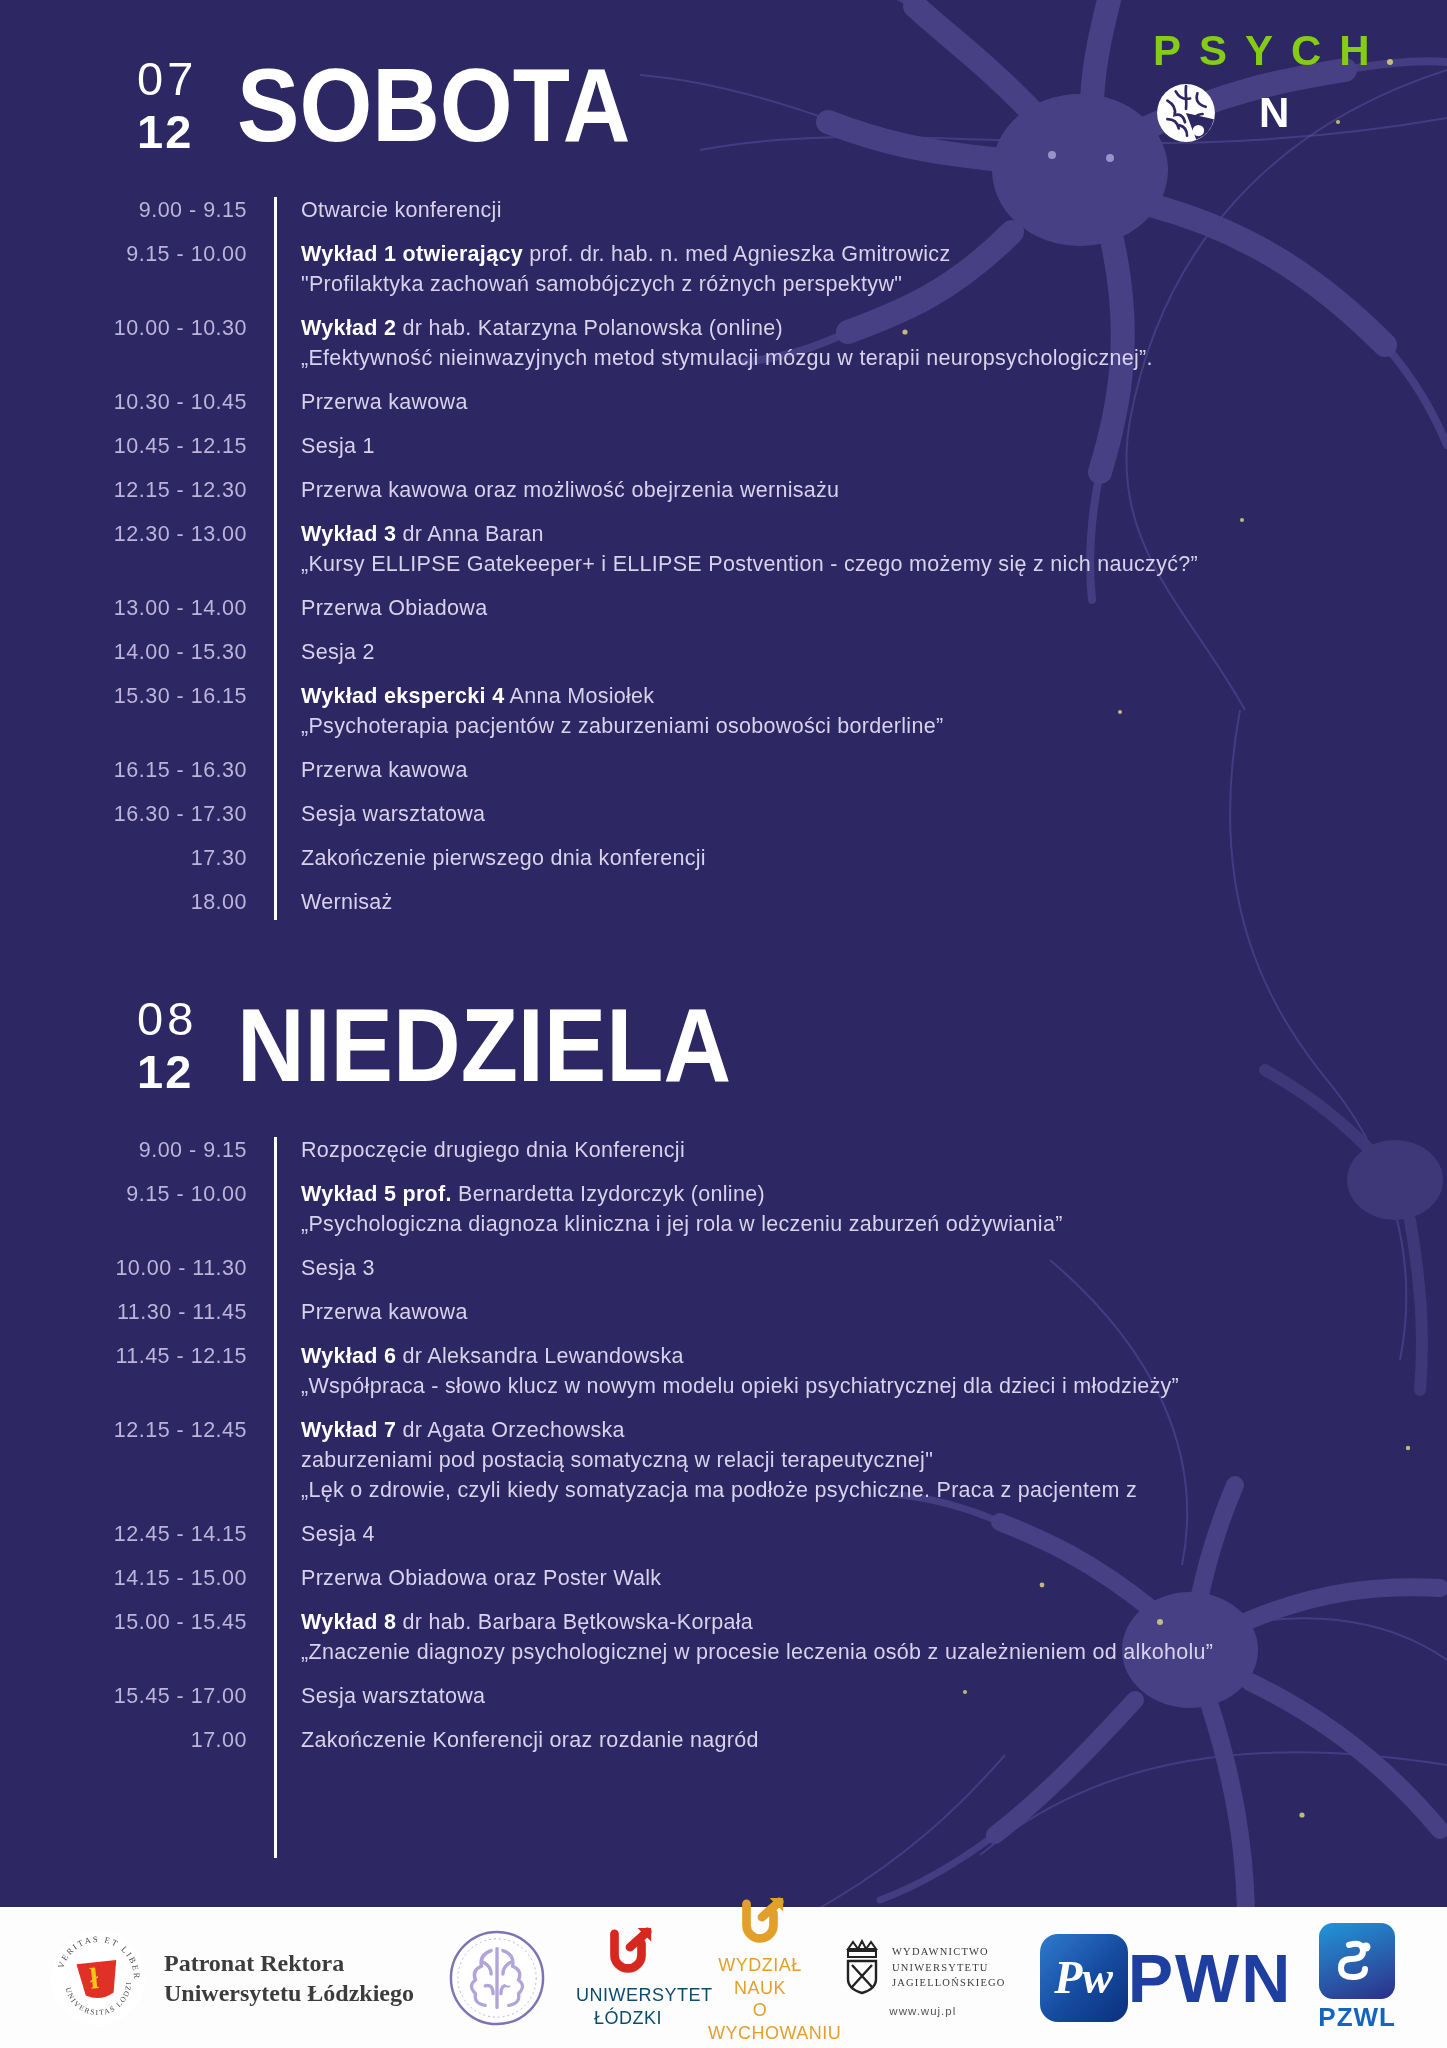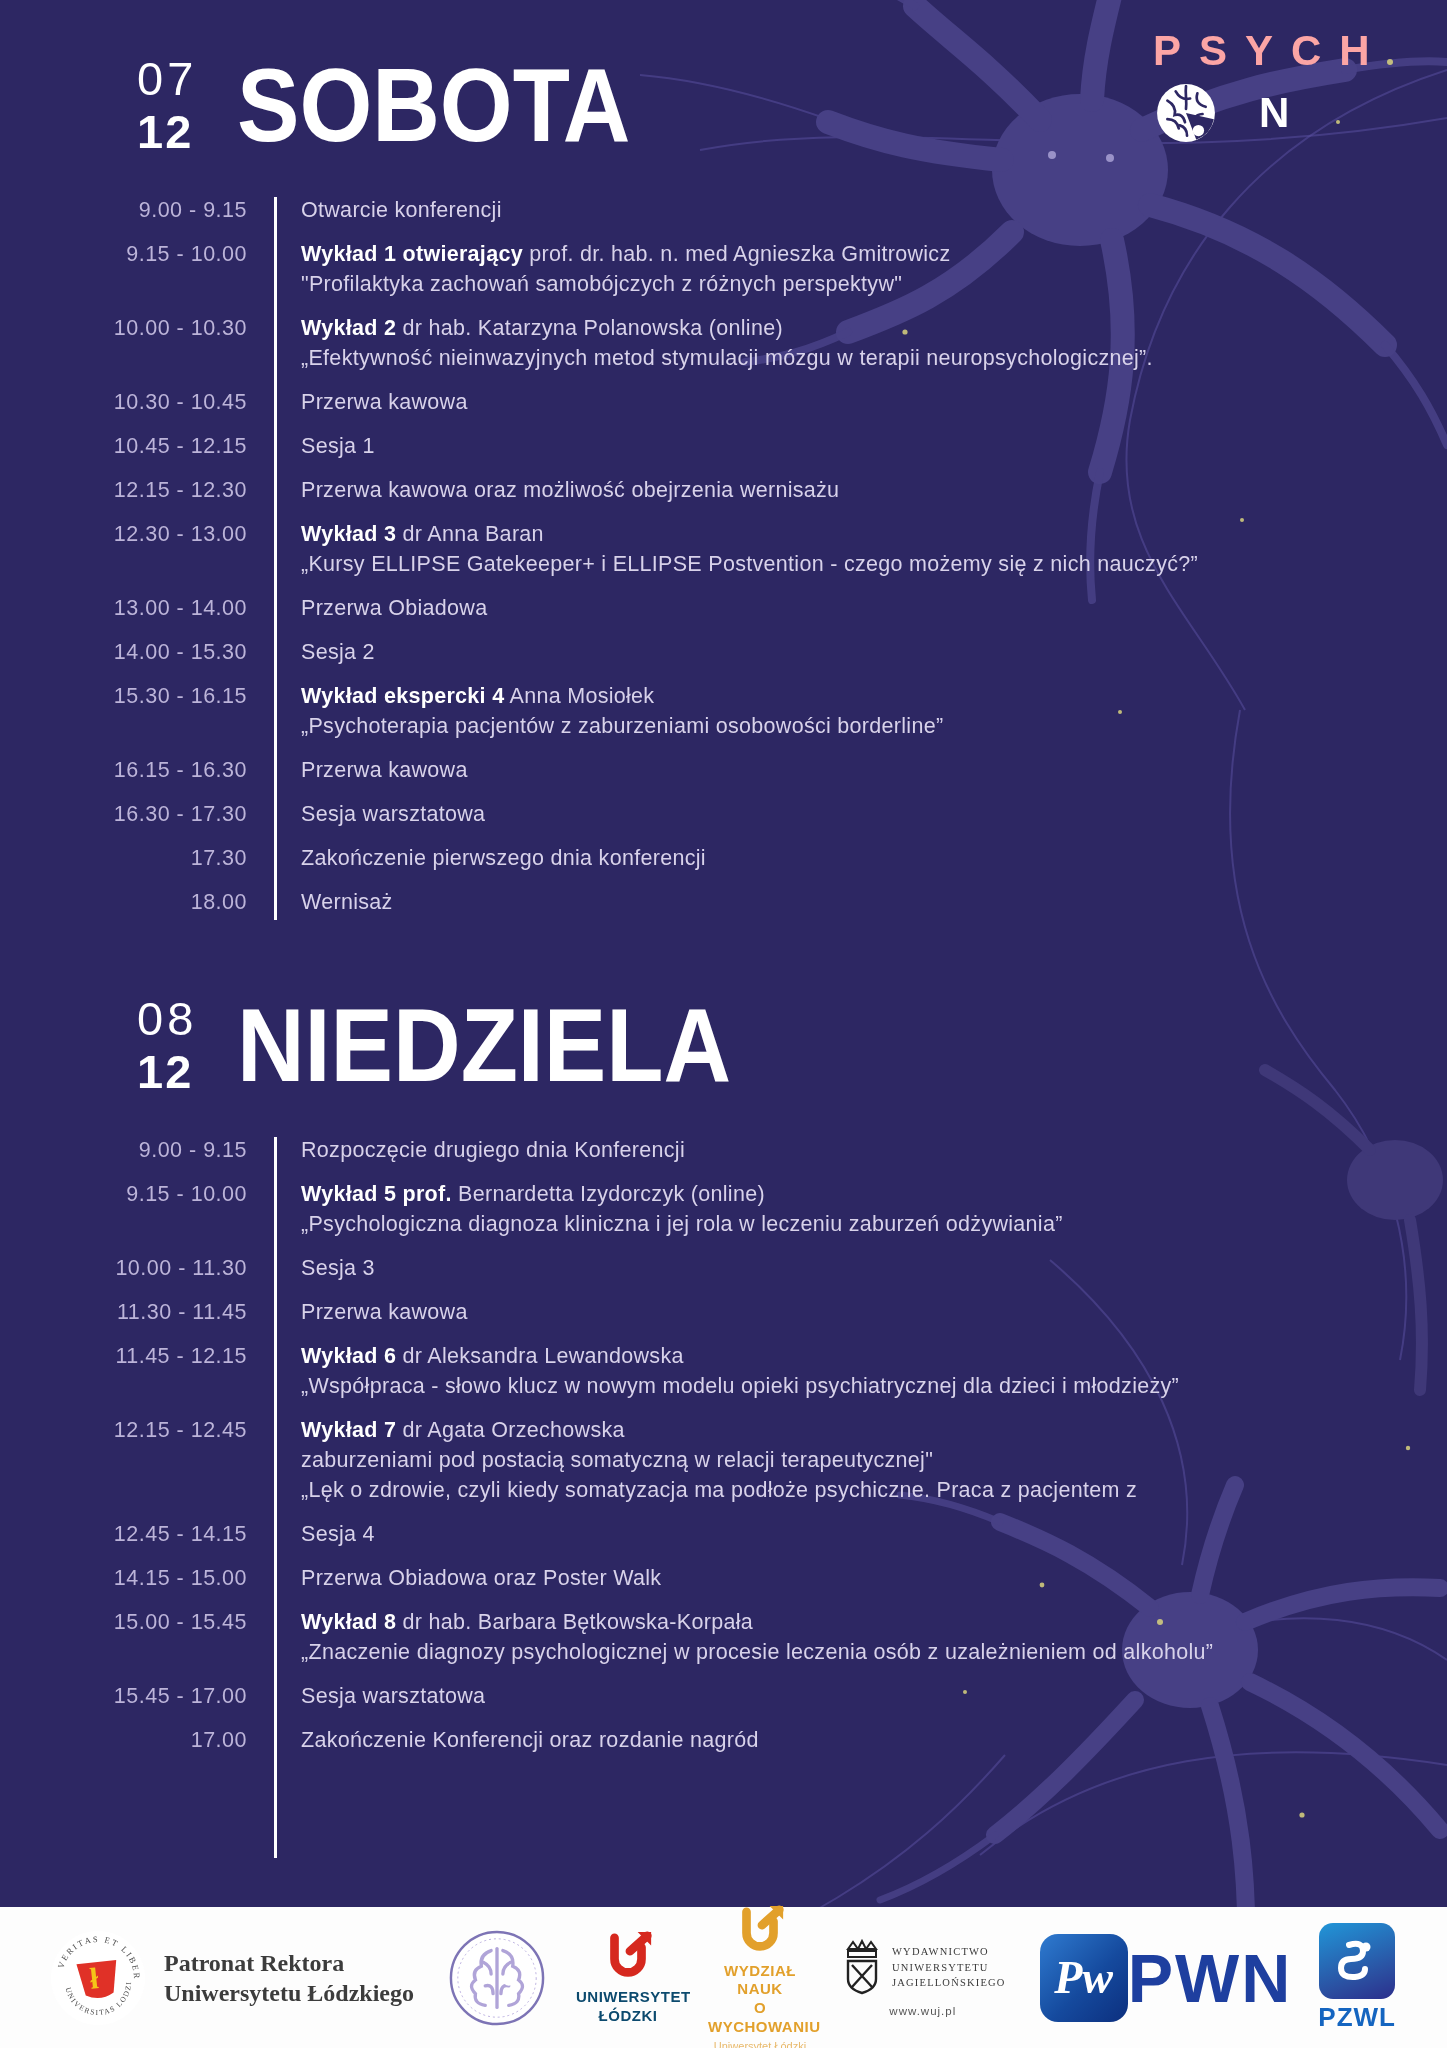--- a/index.html
+++ b/index.html
@@ -7,21 +7,21 @@
     position:relative;width:1447px;height:2048px;margin:0 auto;
     background:#2d2763;overflow:hidden;
     font-family:"Liberation Sans",sans-serif;color:#fff;
   }
   svg.neurons{position:absolute;left:0;top:0;z-index:0;}
   .content{position:relative;z-index:1;}
 
   
   .brandlogo{position:absolute;top:30px;right:78px;z-index:2;text-align:left;width:216px;}
   .brandlogo .word{
-    font-size:42px;font-weight:700;letter-spacing:18px;line-height:1;color:#fca5a5;
+    font-size:42px;font-weight:700;letter-spacing:18px;line-height:1;color:#84cc16;
     white-space:nowrap;
   }
   .brandlogo .row2{display:flex;align-items:center;margin-top:10px;}
   .brandlogo .brain{width:62px;height:62px;margin-left:2px;}
   .brandlogo .nrest{font-size:42px;font-weight:700;letter-spacing:18px;color:#fff;margin-left:42px;}
 
   
   .day-header{display:flex;align-items:center;gap:40px;margin:36px 0 14px 137px;height:138px;}
   .datebox{line-height:1;}
   .datebox .daynum{font-size:47px;font-weight:400;letter-spacing:4px;color:#fff;}
@@ -52,21 +52,21 @@
   }
   .f-item{display:flex;align-items:center;flex:0 0 auto;}
   .patronat{
     font-family:"Liberation Serif",serif;font-size:24px;font-weight:600;color:#3c3c3c;
     line-height:1.25;margin-left:16px;margin-right:34px;
   }
   .sealwrap{width:100px;height:100px;}
   .brainseal{width:98px;height:98px;margin-right:30px;}
   .ulogo{width:104px;text-align:center;margin-right:28px;}
   .ulogo svg{width:58px;height:54px;display:block;margin:0 auto 4px;}
-  .ulogo .l1{font-size:15px;font-weight:700;letter-spacing:.5px;line-height:1.25;}
+  .ulogo .l1{font-size:18px;font-weight:400;letter-spacing:.5px;line-height:1.25;}
   .ulogo.red .l1{color:#0c4a6e;}
   .ulogo.yellow .l1{color:#e2a02b;}
   .ulogo .l2{font-size:11px;color:#e8b96a;margin-top:3px;}
   .uj{display:flex;flex-direction:column;align-items:center;margin-right:34px;}
   .uj .top{display:flex;align-items:center;gap:8px;}
   .uj .txt{font-family:"Liberation Serif",serif;font-size:10.5px;letter-spacing:1.2px;color:#3a3a3a;line-height:1.5;}
   .uj .url{font-size:11.5px;color:#555;margin-top:8px;letter-spacing:1px;}
   .pwn{display:flex;align-items:center;gap:0;margin-right:26px;}
   .pwn .badge{
     width:88px;height:88px;border-radius:18px;

